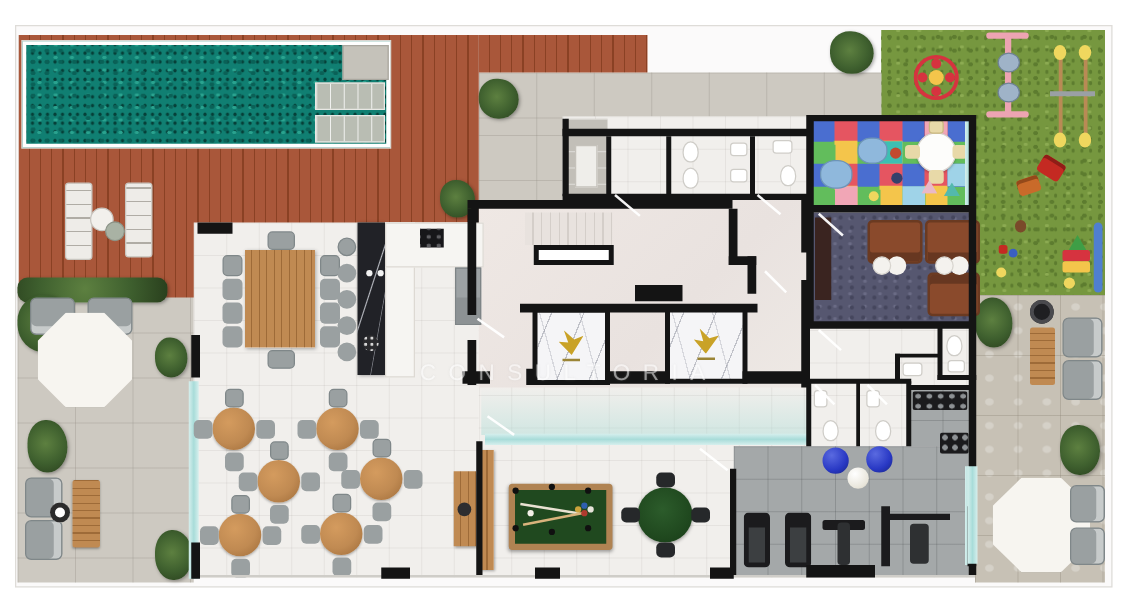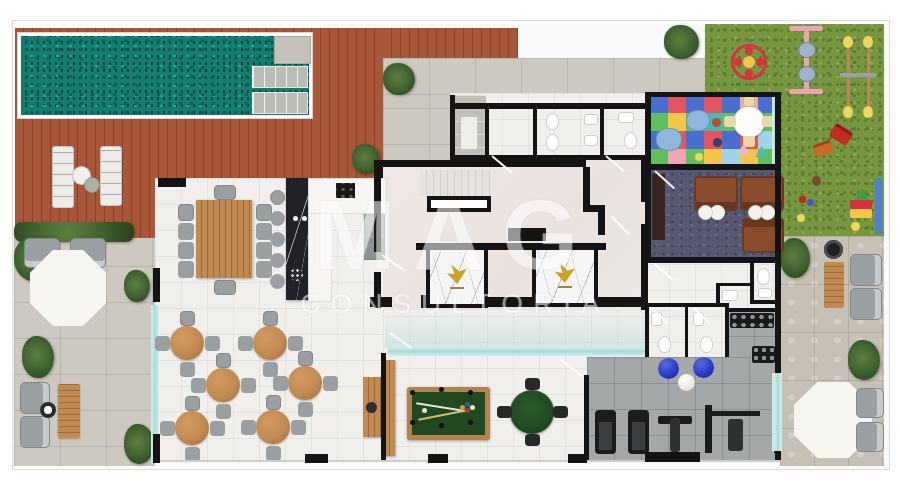--- a/index.html
+++ b/index.html
@@ -287,15 +287,14 @@
   <div class="a door" style="left:606px;top:155px;width:24px;transform:rotate(40deg)"></div>
   <div class="a door" style="left:382px;top:254px;width:26px;transform:rotate(35deg)"></div>
   <div class="a door" style="left:612px;top:216px;width:24px;transform:rotate(45deg)"></div>
   <div class="a door" style="left:655px;top:170px;width:26px;transform:rotate(42deg)"></div>
   <div class="a door" style="left:655px;top:263px;width:24px;transform:rotate(42deg)"></div>
   <div class="a door" style="left:652px;top:307px;width:22px;transform:rotate(45deg)"></div>
   <div class="a door" style="left:694px;top:307px;width:22px;transform:rotate(45deg)"></div>
   <div class="a door" style="left:560px;top:358px;width:28px;transform:rotate(38deg)"></div>
   <div class="a door" style="left:390px;top:332px;width:26px;transform:rotate(35deg)"></div>
 
-  <div class="a wm" style="left:255px;top:186px;width:400px;font-size:98px;font-weight:700;letter-spacing:18px;line-height:1">MAG</div>
-  <div class="a wm" style="left:255px;top:288px;width:400px;font-size:28px;font-weight:400;letter-spacing:10px">CONSULTORIA</div>
+  <div class="a wm" style="left:255px;top:288px;width:400px;font-size:18px;font-weight:400;letter-spacing:10px">CONSULTORIA</div>
 </div>
 
 </body></html>

